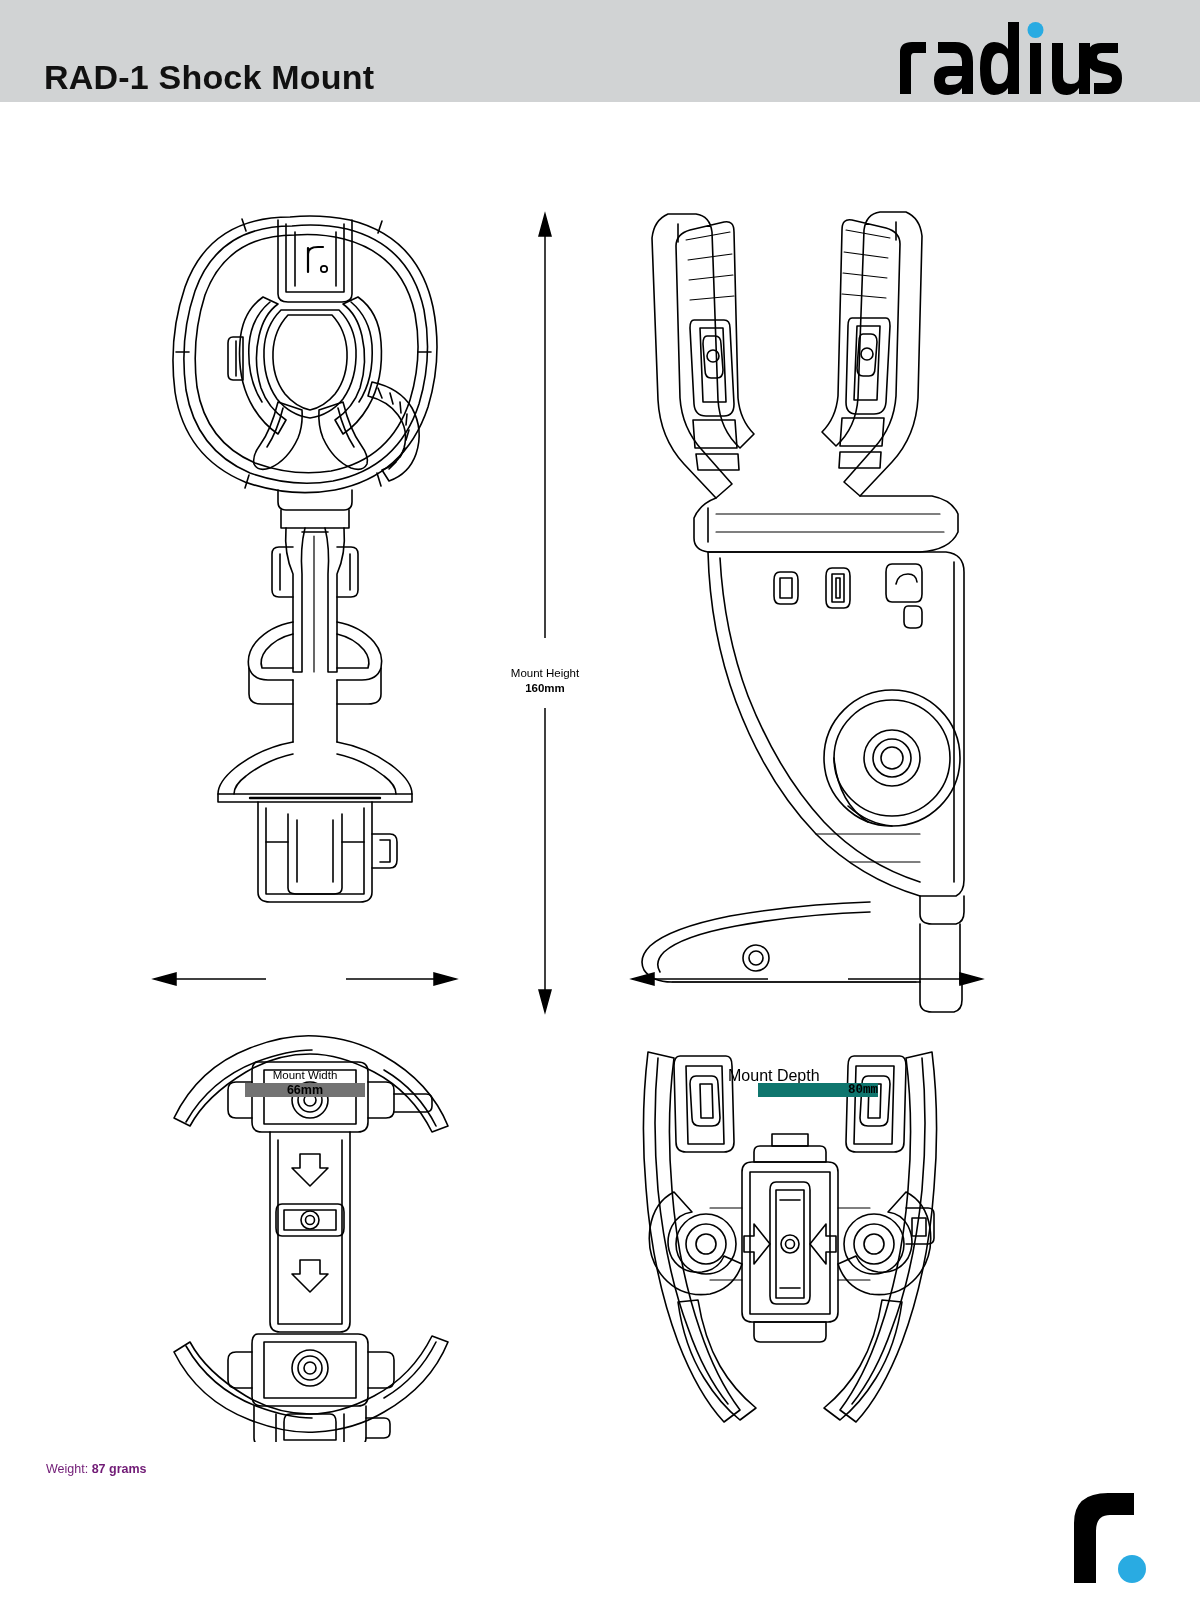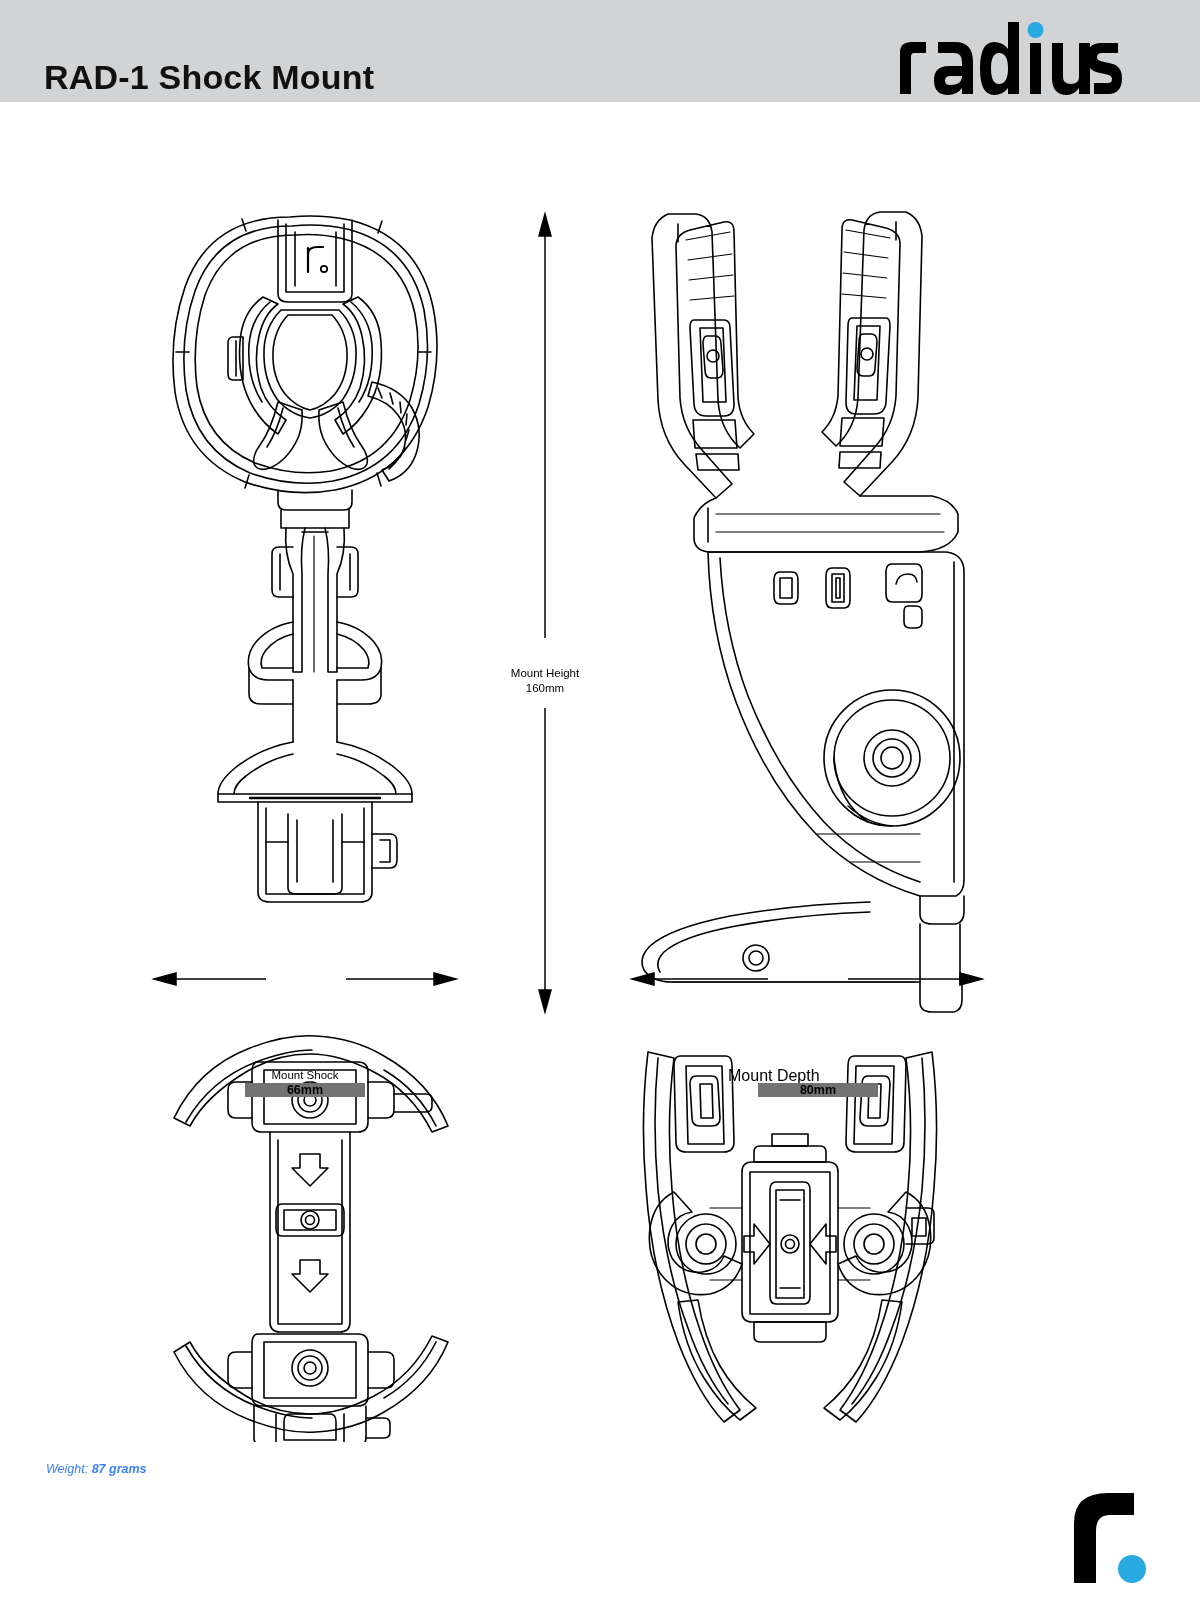--- a/index.html
+++ b/index.html
@@ -58,21 +58,21 @@
   }
   .dim-label {
     position: absolute;
     text-align: center;
     font-size: 11.5px;
     line-height: 14px;
     color: #000000;
     white-space: nowrap;
   }
   .dim-label .dim-name { font-weight: normal; display: block; }
-  .dim-label .dim-value { font-weight: normal; display: block; }
+  .dim-label .dim-value { font-weight: bold; display: block; }
 
   
   #dim-height-text {
     position: absolute;
     left: 455px;
     top: 562px;
     width: 180px;
     text-align: center;
     background: #ffffff;
     padding: 2px 0;
@@ -105,35 +105,35 @@
     width: 180px;
     text-align: left;
     font-size: 16px;
     line-height: 15px;
   }
   #dim-depth-value {
     position: absolute;
     left: 758px;
     top: 981px;
     width: 120px;
-    text-align: center;
-    background: #737373;
+    text-align: right;
+    background: #0f766e;
     font-size: 12.5px;
     font-weight: bold;
+    font-family: Liberation Mono, monospace;
   }
 
   
   #weight-line {
     position: absolute;
     left: 46px;
     top: 1462px;
     font-size: 12.5px;
-    color: #3b82f6;
+    color: #701a75;
     white-space: nowrap;
-    font-style: italic;
   }
   #weight-line .w-label { font-weight: normal; }
   #weight-line .w-value { font-weight: bold; }
   #footer-mark {
     position: absolute;
     right: 48px;
     top: 1483px;
     width: 96px;
     height: 104px;
   }
@@ -443,21 +443,21 @@
 
   <svg class="view" style="left:150px; top:862px;" width="310" height="30" viewBox="0 0 310 30">
     <g stroke="#000000" stroke-width="1.5" fill="#000000">
       <line x1="16" y1="15" x2="116" y2="15"></line>
       <line x1="196" y1="15" x2="294" y2="15"></line>
       <polygon points="4,15 26,9 26,21"></polygon>
       <polygon points="306,15 284,9 284,21"></polygon>
     </g>
   </svg>
   <div id="dim-width-text" class="dim-label">
-    <span class="dim-name">Mount Shock</span>
+    <span class="dim-name">Mount Width</span>
   </div>
   <div id="dim-width-value">66mm</div>
 
   <svg class="view" style="left:628px; top:862px;" width="358" height="30" viewBox="0 0 358 30">
     <g stroke="#000000" stroke-width="1.5" fill="#000000">
       <line x1="16" y1="15" x2="140" y2="15"></line>
       <line x1="220" y1="15" x2="342" y2="15"></line>
       <polygon points="4,15 26,9 26,21"></polygon>
       <polygon points="354,15 332,9 332,21"></polygon>
     </g>

